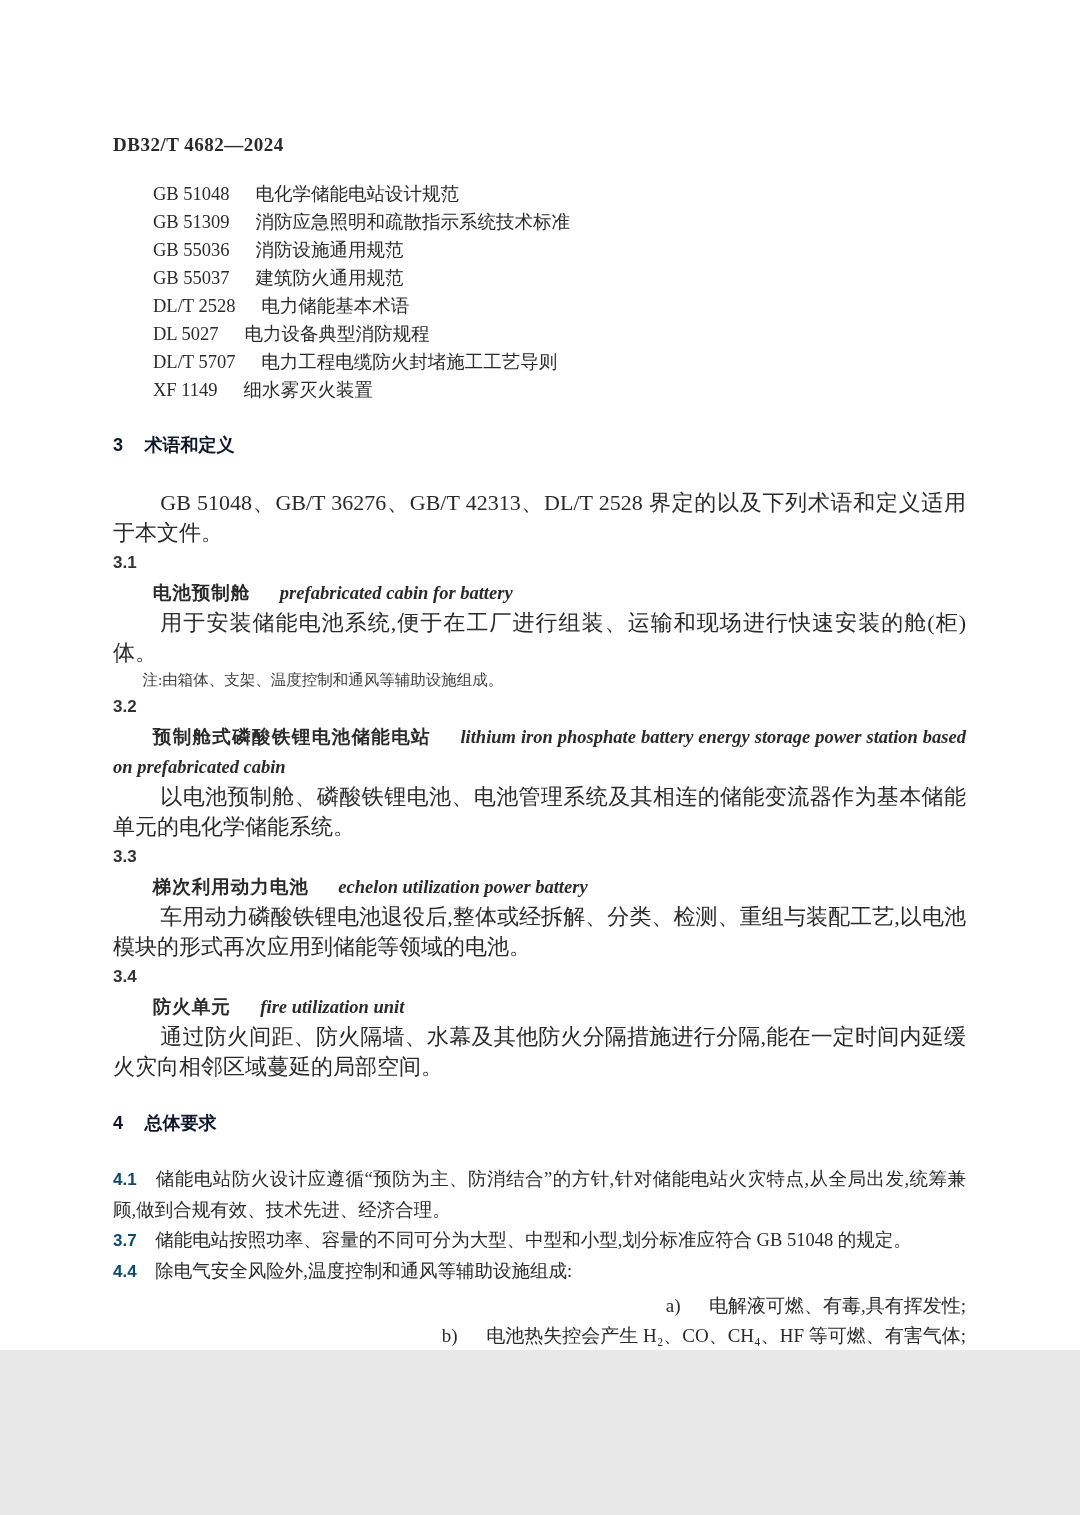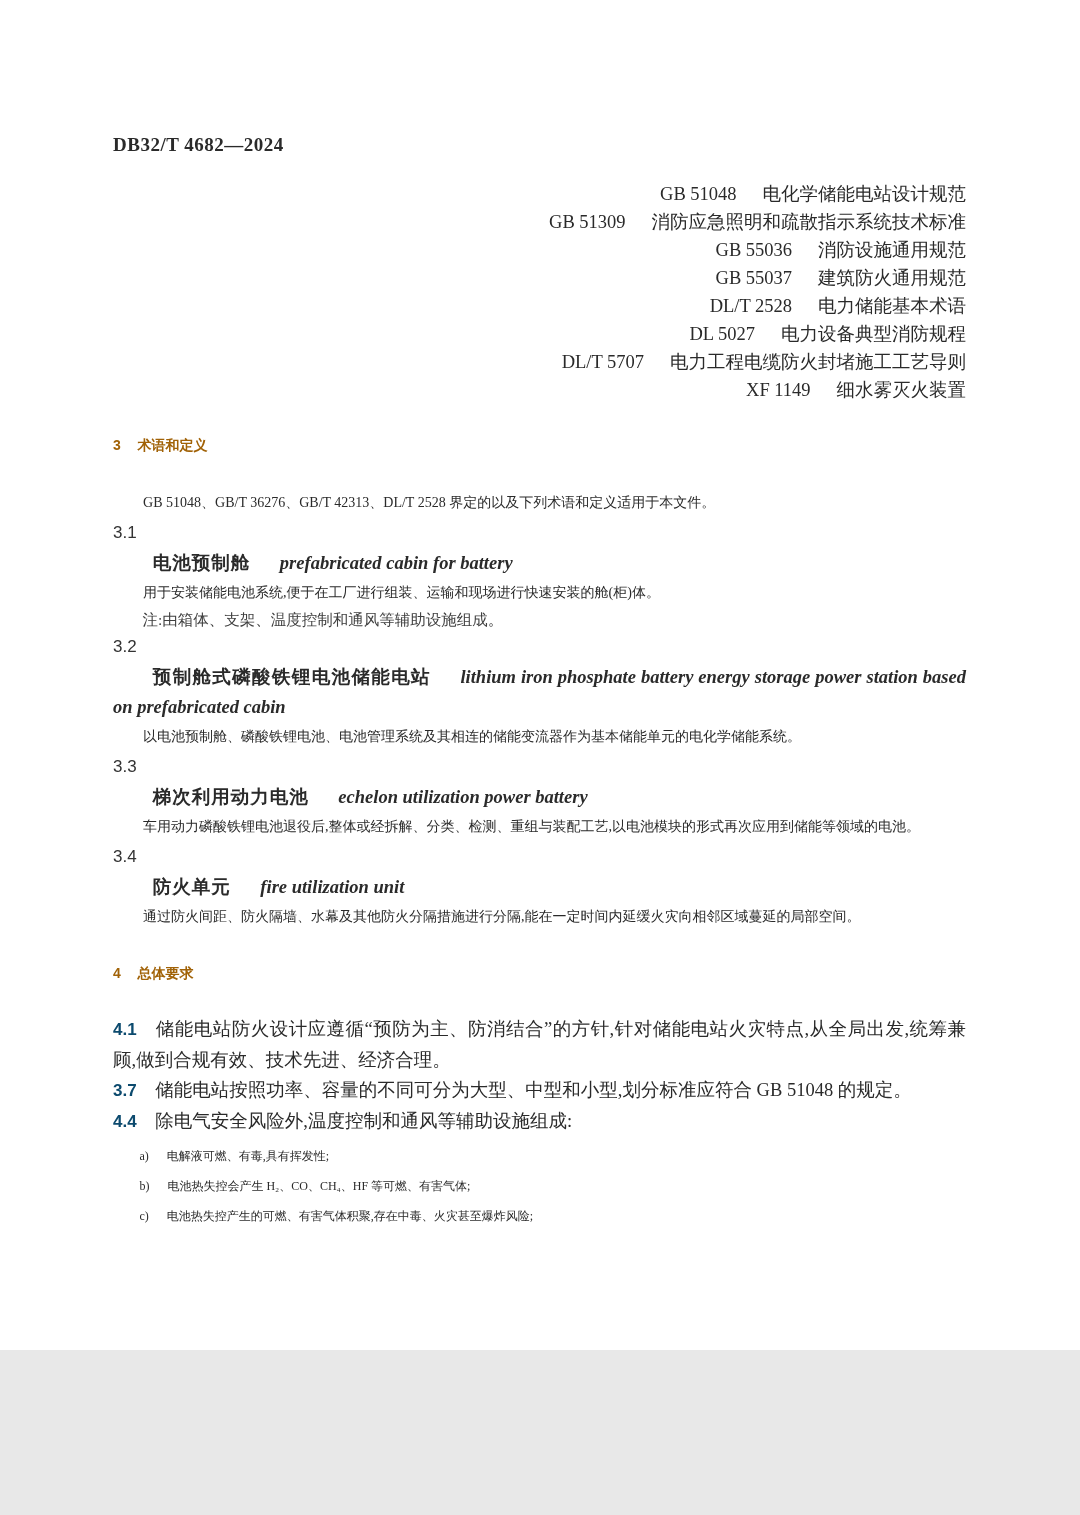--- a/index.html
+++ b/index.html
@@ -25,52 +25,51 @@
     font-size: 19px;
     line-height: 30px;
     letter-spacing: 0.5px;
     font-family: "Liberation Serif", "DejaVu Serif", serif;
   }
   
   .refs {
     list-style: none;
     margin: 20px 0 0 0;
     padding: 0 0 0 40px;
-    text-align: right;
   }
   .refs li {
     font-size: 18.5px;
     line-height: 28px;
     white-space: nowrap;
   }
   .ref-code { margin-right: 1.4em; }
   
   .sec-heading {
     margin: 26px 0 0 0;
     font-family: "Liberation Sans", "DejaVu Sans", sans-serif;
     font-weight: bold;
-    font-size: 14px;
-    line-height: 30px;
-    color: #a16207;
+    font-size: 18px;
+    line-height: 30px;
+    color: #0f172a;
   }
   .sec-heading .sec-num { margin-right: 1.2em; }
   
   .para {
     margin: 0;
-    font-size: 14px;
+    font-size: 22px;
     line-height: 30px;
     text-align: justify;
     text-justify: inter-ideograph;
   }
   .indent { text-indent: 2.15em; }
   .intro { margin-top: 28px; }
   
   .term-num {
     font-family: "Liberation Sans", "DejaVu Sans", sans-serif;
-    font-weight: normal;
+    font-weight: bold;
     font-size: 17px;
     line-height: 30px;
     color: #333;
   }
   .term-title {
     font-size: 18.5px;
     line-height: 30px;
     font-weight: bold;
     text-align: justify;
     padding-left: 0;
@@ -108,23 +107,24 @@
     color: #0c4a6e;
   }
   .sec4-heading { margin-bottom: 26px; }
   
   .abc {
     list-style: none;
     margin: 4px 0 0 0;
     padding: 0;
   }
   .abc li {
-    font-size: 12px;
+    font-size: 19px;
     line-height: 30px;
     padding-left: 2.2em;
+    text-align: right;
   }
   .abc .marker { margin-right: 1.5em; }
   
   .page-number {
     position: absolute;
     left: 130px;
     top: 1392px;
     font-size: 17px;
     color: #3a3a3a;
   }

